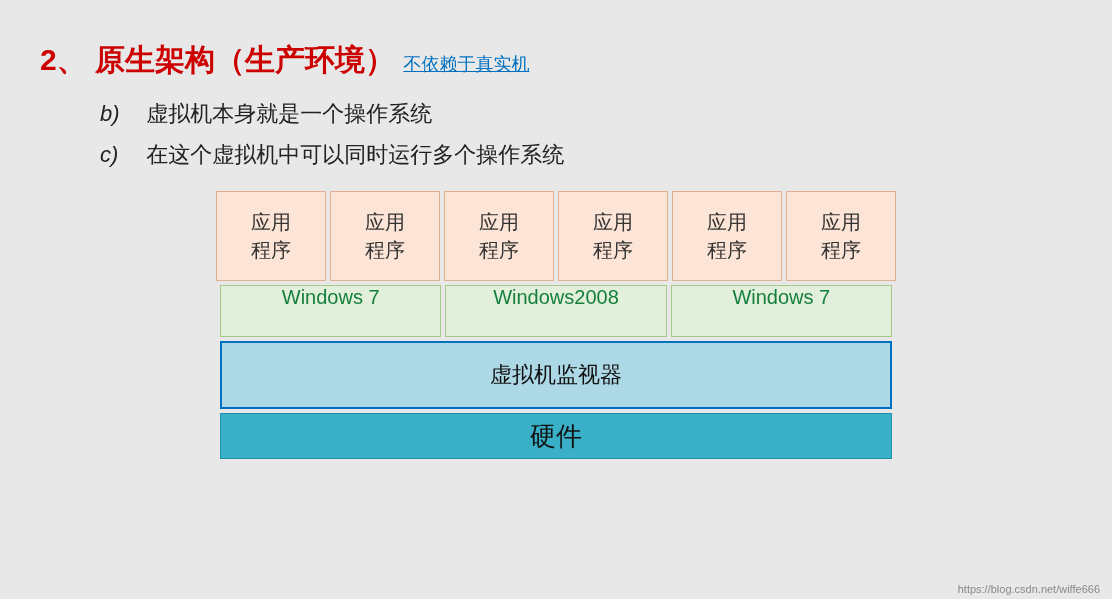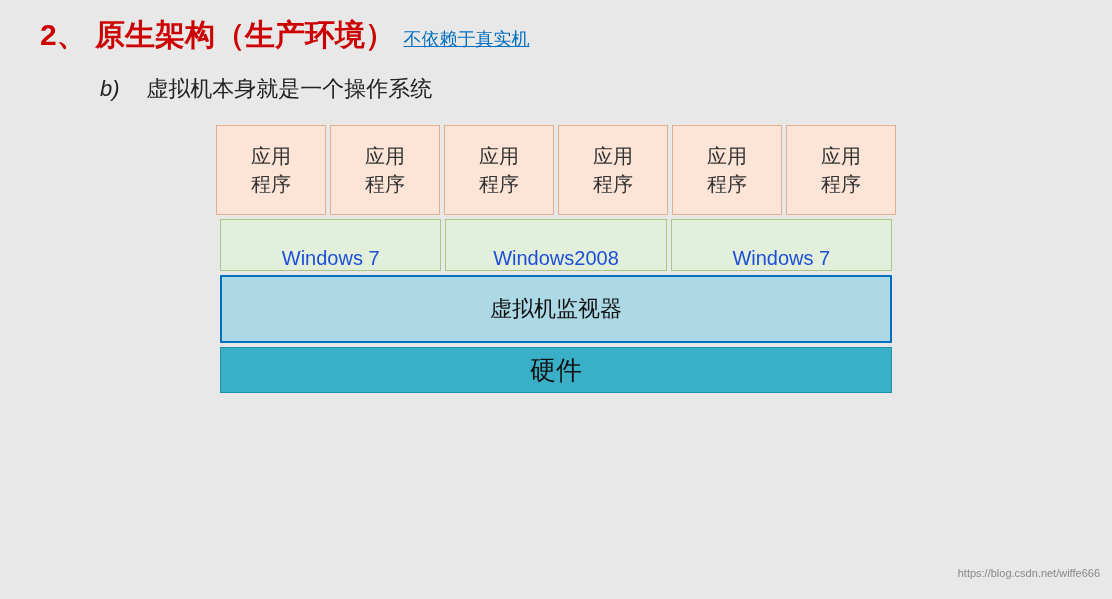--- a/index.html
+++ b/index.html
@@ -8,21 +8,21 @@
       height: 599px;
       background: #d8d8d8;
       font-family: "SimHei", "Microsoft YaHei", "黑体", sans-serif;
       overflow: hidden;
       position: relative;
     }
     .slide {
       width: 1112px;
       height: 599px;
       background: #e8e8e8;
-      padding: 15px 40px 20px 40px;
+      padding: 40px 40px 20px 40px;
       position: relative;
     }
     .title-line {
       font-size: 28px;
       font-weight: bold;
       margin-bottom: 18px;
       line-height: 1.3;
     }
     .title-main {
       color: #cc0000;
@@ -77,24 +77,24 @@
       display: flex;
       gap: 4px;
       margin-bottom: 4px;
       width: 672px;
     }
     .os-box {
       height: 52px;
       background: #e2efda;
       border: 1px solid #a8c888;
       display: flex;
-      align-items: flex-end;
+      align-items: flex-start;
       justify-content: center;
       font-size: 20px;
-      color: #1d4ed8;
+      color: #15803d;
       text-align: center;
     }
     .os-win7-left {
       width: 228px;
     }
     .os-win2008 {
       width: 228px;
     }
     .os-win7-right {
       width: 228px;
@@ -123,21 +123,21 @@
       background: #3ab0c8;
       border: 1px solid #2090a8;
       display: flex;
       align-items: center;
       justify-content: center;
       font-size: 26px;
       color: #111;
     }
     .watermark {
       position: absolute;
-      bottom: 20px;
+      bottom: 4px;
       right: 12px;
       font-size: 11px;
       color: #888;
     }
   </style>
 </head>
 <body>
 
 <div class="slide">
 
@@ -147,20 +147,24 @@
       <span>原生架构（生产环境）</span>
     </span>
     <span class="title-sub">不依赖于真实机</span>
   </div>
 
   <div class="list-items">
     <div class="list-item">
       <span class="list-label">b)</span>
       <span>虚拟机本身就是一个操作系统</span>
     </div>
+    <div class="list-item">
+      <span class="list-label">c)</span>
+      <span>在这个虚拟机中可以同时运行多个操作系统</span>
+    </div>
   </div>
 
   <div class="diagram-area">
 
     <div class="apps-row">
       <div class="app-box">
         <span>应用<br>程序</span>
       </div>
       <div class="app-box">
         <span>应用<br>程序</span>

